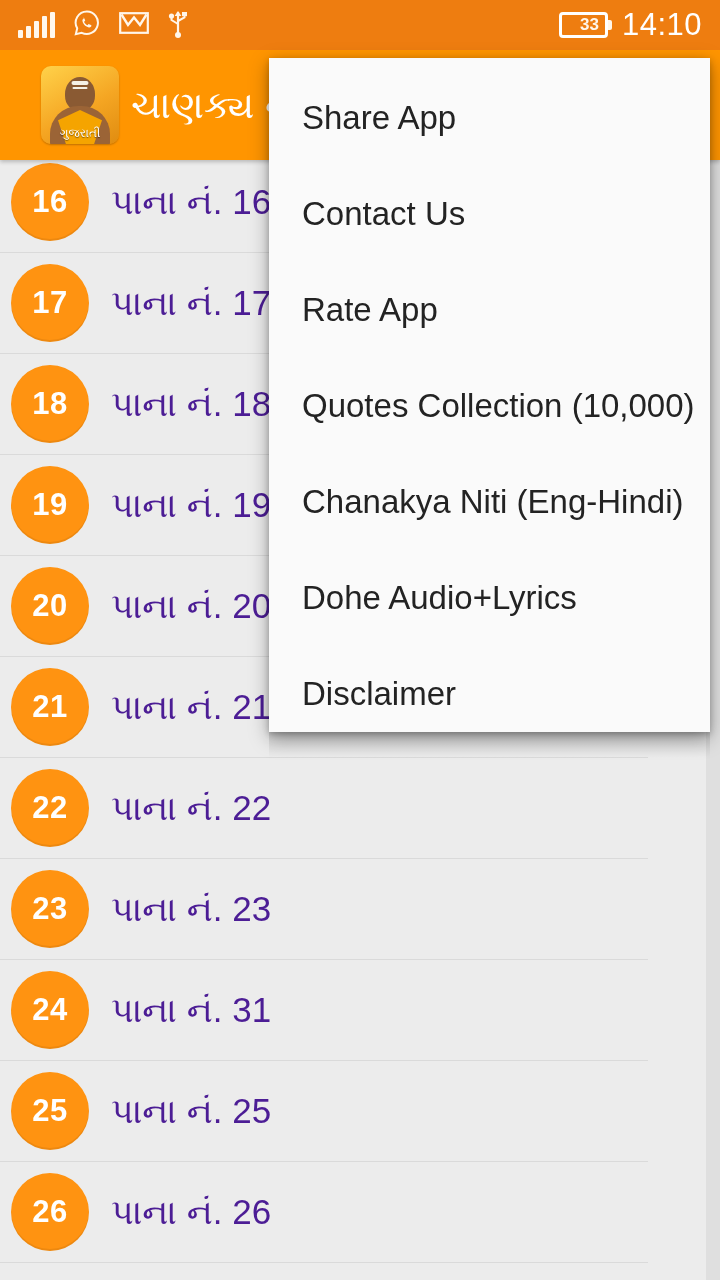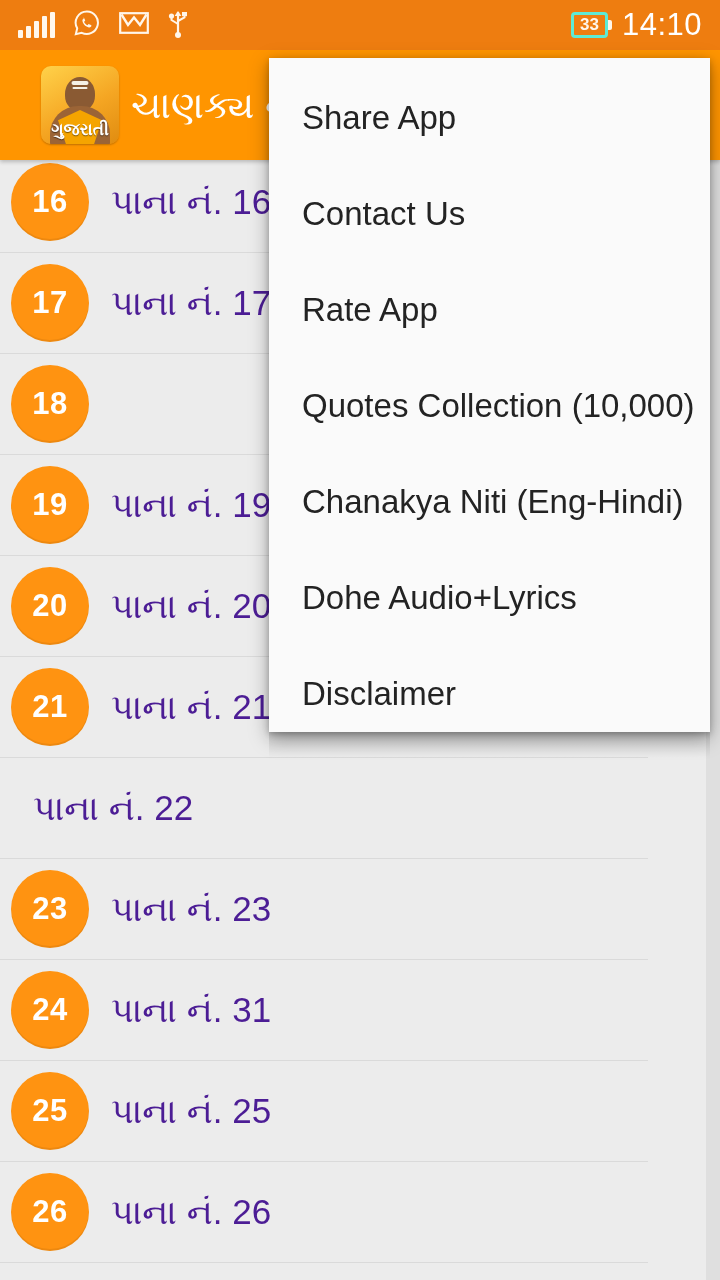--- a/index.html
+++ b/index.html
@@ -31,23 +31,23 @@
   .signal-bars { display: flex; align-items: flex-end; gap: 3px; height: 26px; }
   .signal-bars i { display: block; width: 5px; background: #FFF7EC; border-radius: 1px; }
   .signal-bars i:nth-child(1) { height: 8px; }
   .signal-bars i:nth-child(2) { height: 12px; }
   .signal-bars i:nth-child(3) { height: 17px; }
   .signal-bars i:nth-child(4) { height: 22px; }
   .signal-bars i:nth-child(5) { height: 26px; }
 
   .sicon { display: block; }
   .battery-pill {
-    border: 3px solid #5eead4;
+    border: 3px solid #ffffff;
     border-radius: 4px;
-    padding: 1px 6px 2px 6px;
+    padding: 1px 6px 2px 18px;
     font-size: 17px; font-weight: bold;
     color: #FFF6EA; line-height: 1;
     position: relative;
   }
   .battery-pill::after {
     content: ""; position: absolute; right: -7px; top: 50%;
     transform: translateY(-50%);
     width: 4px; height: 10px; background: #FFF6EA;
     border-radius: 0 2px 2px 0;
   }
@@ -90,22 +90,22 @@
     background: #9B6436;
   }
   #app-icon .robe {
     position: absolute; left: 50%; bottom: 0; transform: translateX(-50%);
     width: 44px; height: 34px;
     background: #F5A400;
     clip-path: polygon(18% 100%, 0% 30%, 50% 0%, 100% 30%, 82% 100%);
   }
   #app-icon .icon-label {
     position: absolute; left: 0; right: 0; bottom: 4px;
-    text-align: center; font-size: 17px; color: #FFFFFF;
-    font-weight: bold; text-shadow: 0 1px 1px rgba(0,0,0,.5);
+    text-align: center; font-size: 12px; color: #FFFFFF;
+    font-weight: normal; text-shadow: 0 1px 1px rgba(0,0,0,.5);
     font-family: "Liberation Sans", sans-serif;
   }
   #app-title {
     margin-left: 12px;
     color: #FFFFFF;
     font-size: 38px;
     line-height: 1;
     white-space: nowrap;
     font-family: "Liberation Sans", "DejaVu Sans", sans-serif;
   }
@@ -239,34 +239,36 @@
       <div class="page-row">
         <span class="page-badge">16</span>
         <span class="page-label">પાના નં. 16</span>
       </div>
       <div class="page-row">
         <span class="page-badge">17</span>
         <span class="page-label">પાના નં. 17</span>
       </div>
       <div class="page-row">
         <span class="page-badge">18</span>
+        <span class="page-label">પાના નં. 18</span>
       </div>
       <div class="page-row">
         <span class="page-badge">19</span>
         <span class="page-label">પાના નં. 19</span>
       </div>
       <div class="page-row">
         <span class="page-badge">20</span>
         <span class="page-label">પાના નં. 20</span>
       </div>
       <div class="page-row">
         <span class="page-badge">21</span>
         <span class="page-label">પાના નં. 21</span>
       </div>
       <div class="page-row">
+        <span class="page-badge">22</span>
         <span class="page-label">પાના નં. 22</span>
       </div>
       <div class="page-row">
         <span class="page-badge">23</span>
         <span class="page-label">પાના નં. 23</span>
       </div>
       <div class="page-row">
         <span class="page-badge">24</span>
         <span class="page-label">પાના નં. 31</span>
       </div>

